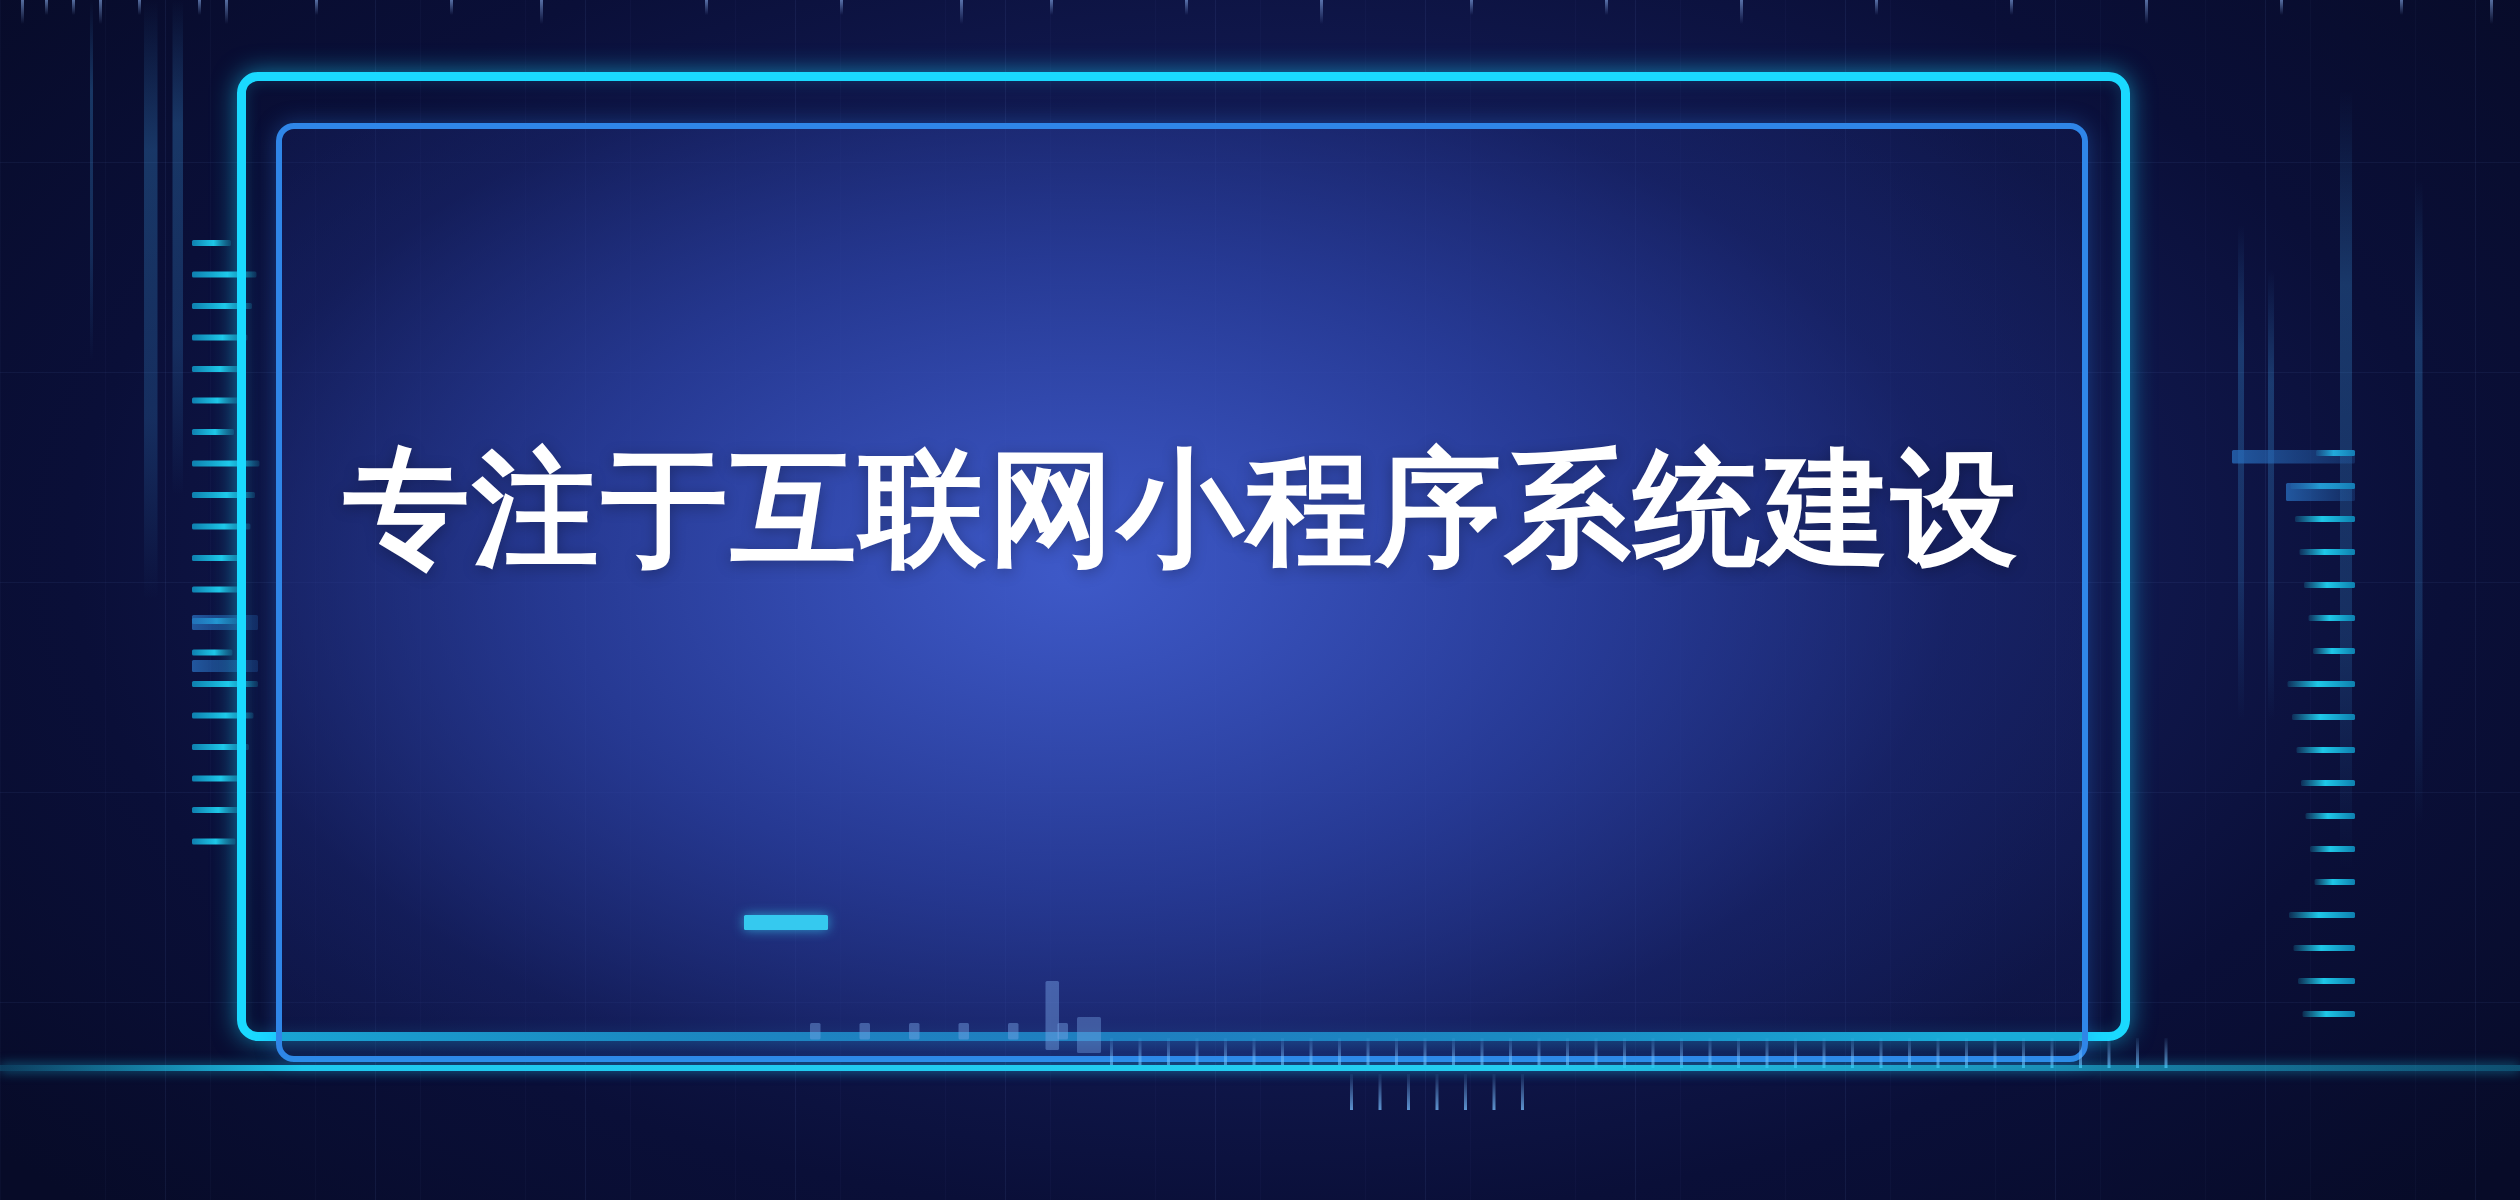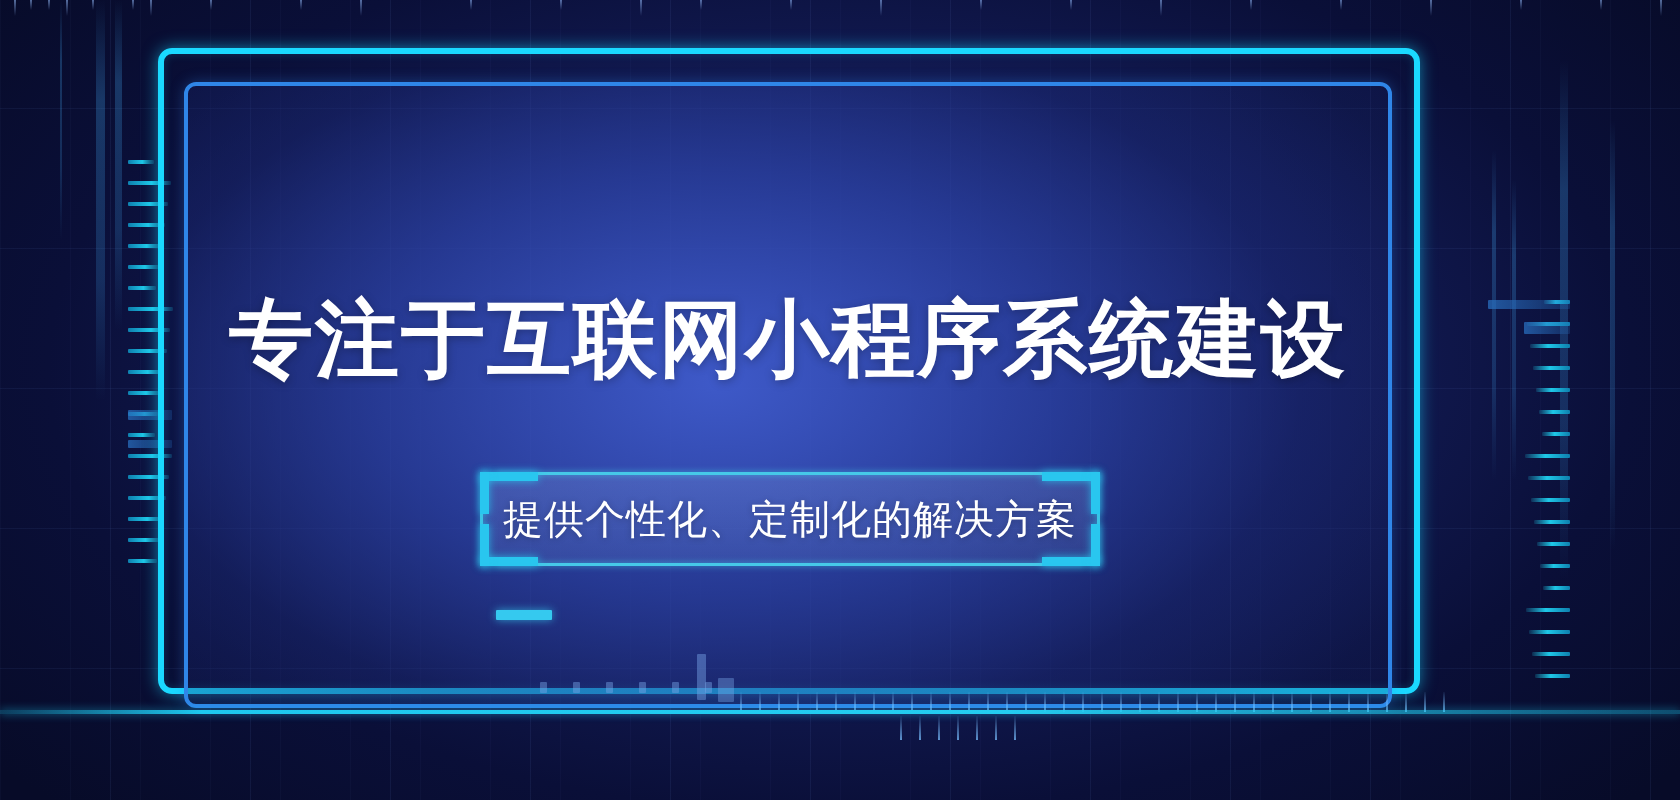--- a/index.html
+++ b/index.html
@@ -315,38 +315,20 @@
   <div class="slab" style="left:1524px; top:322px; width:46px; height:12px;"></div>
 
   <div class="frame-outer"></div>
 
   <div class="frame-inner">
     <div class="content">
       <div class="headline">专注于互联网小程序系统建设</div>
     </div>
   </div>
 
-  <div class="sub-wrap">
-    <div class="sub-bg"></div>
-    <div class="sub-line-top"></div>
-    <div class="sub-line-bottom"></div>
-    <div class="sub-line-l"></div>
-    <div class="sub-line-r"></div>
-
-    <div class="cnr tl-h"></div>
-    <div class="cnr tl-v"></div>
-    <div class="cnr tr-h"></div>
-    <div class="cnr tr-v"></div>
-    <div class="cnr bl-h"></div>
-    <div class="cnr bl-v"></div>
-    <div class="cnr br-h"></div>
-    <div class="cnr br-v"></div>
-
-    <div class="subtitle">提供个性化、定制化的解决方案</div>
-  </div>
 
   <div class="stub" style="left:496px; top:610px; width:56px; height:10px; background:#35c9ef; box-shadow:0 0 8px rgba(53,201,239,0.7);"></div>
 
   <div class="dotrow" id="dotRow" style="left:540px; top:682px; width:220px; height:12px;">
       <i style="left: 0px;"></i>
       <i style="left: 33px;"></i>
       <i style="left: 66px;"></i>
       <i style="left: 99px;"></i>
       <i style="left: 132px;"></i>
       <i style="left: 165px;"></i>

